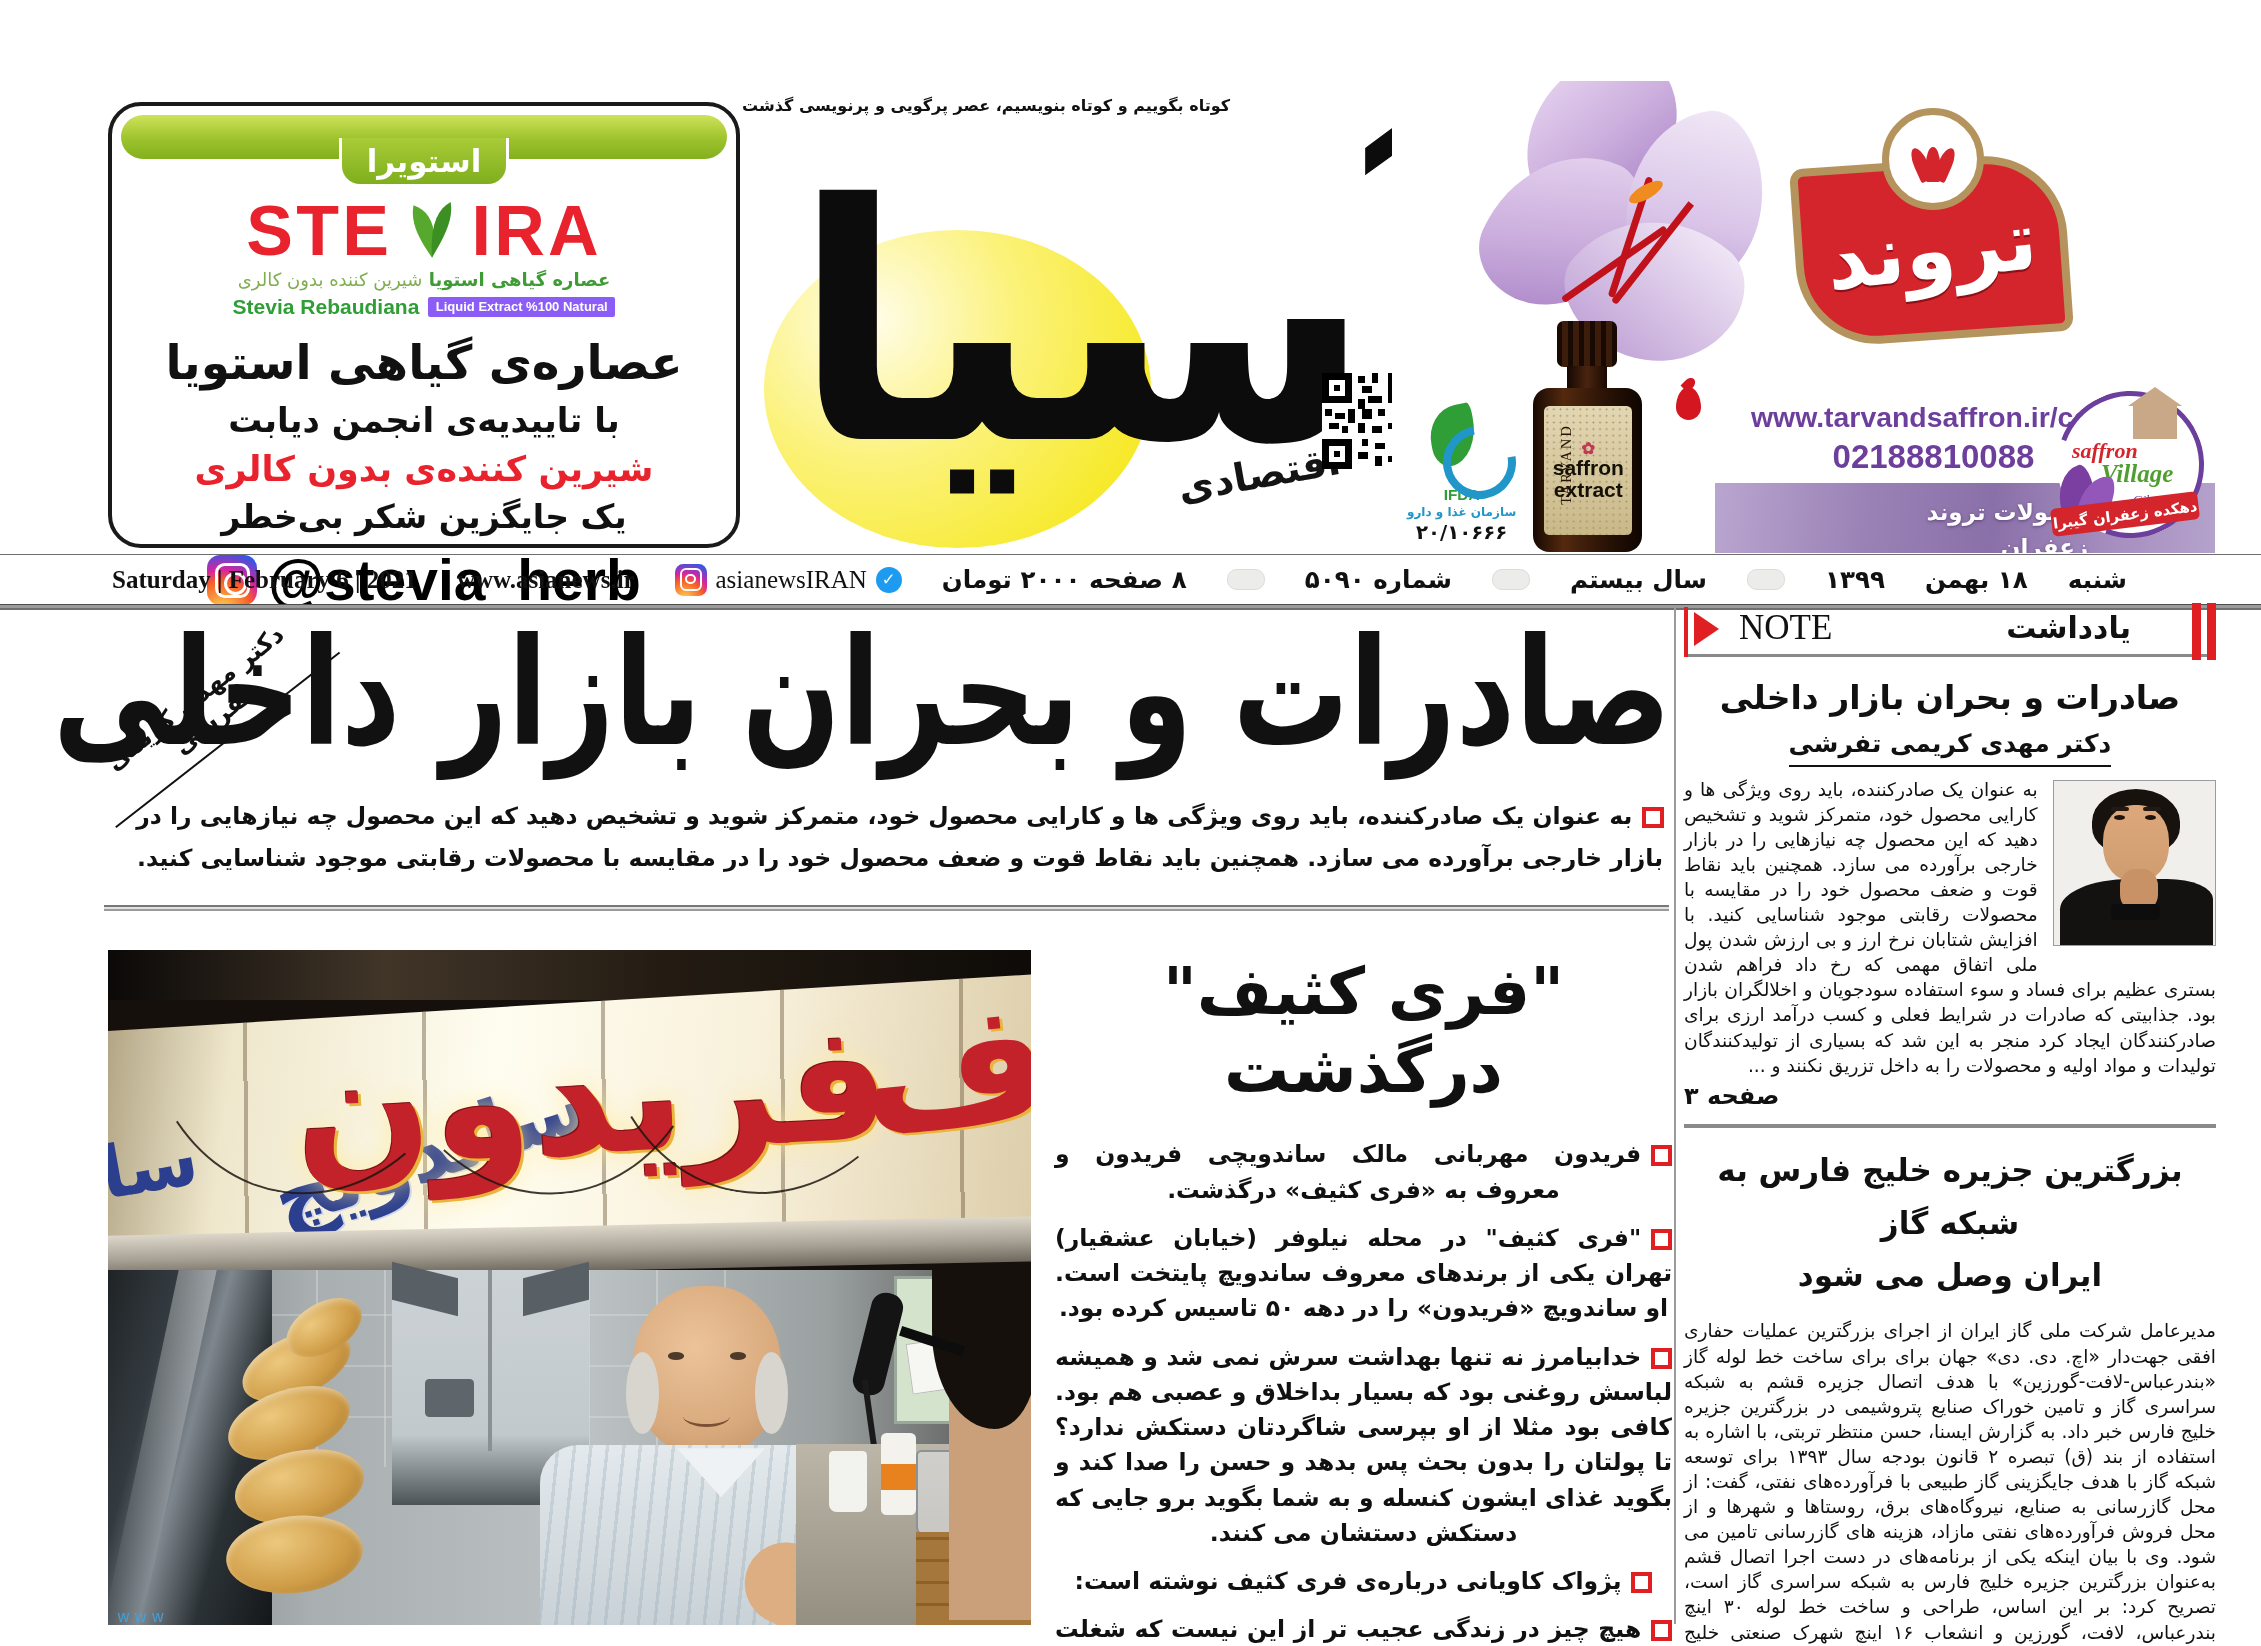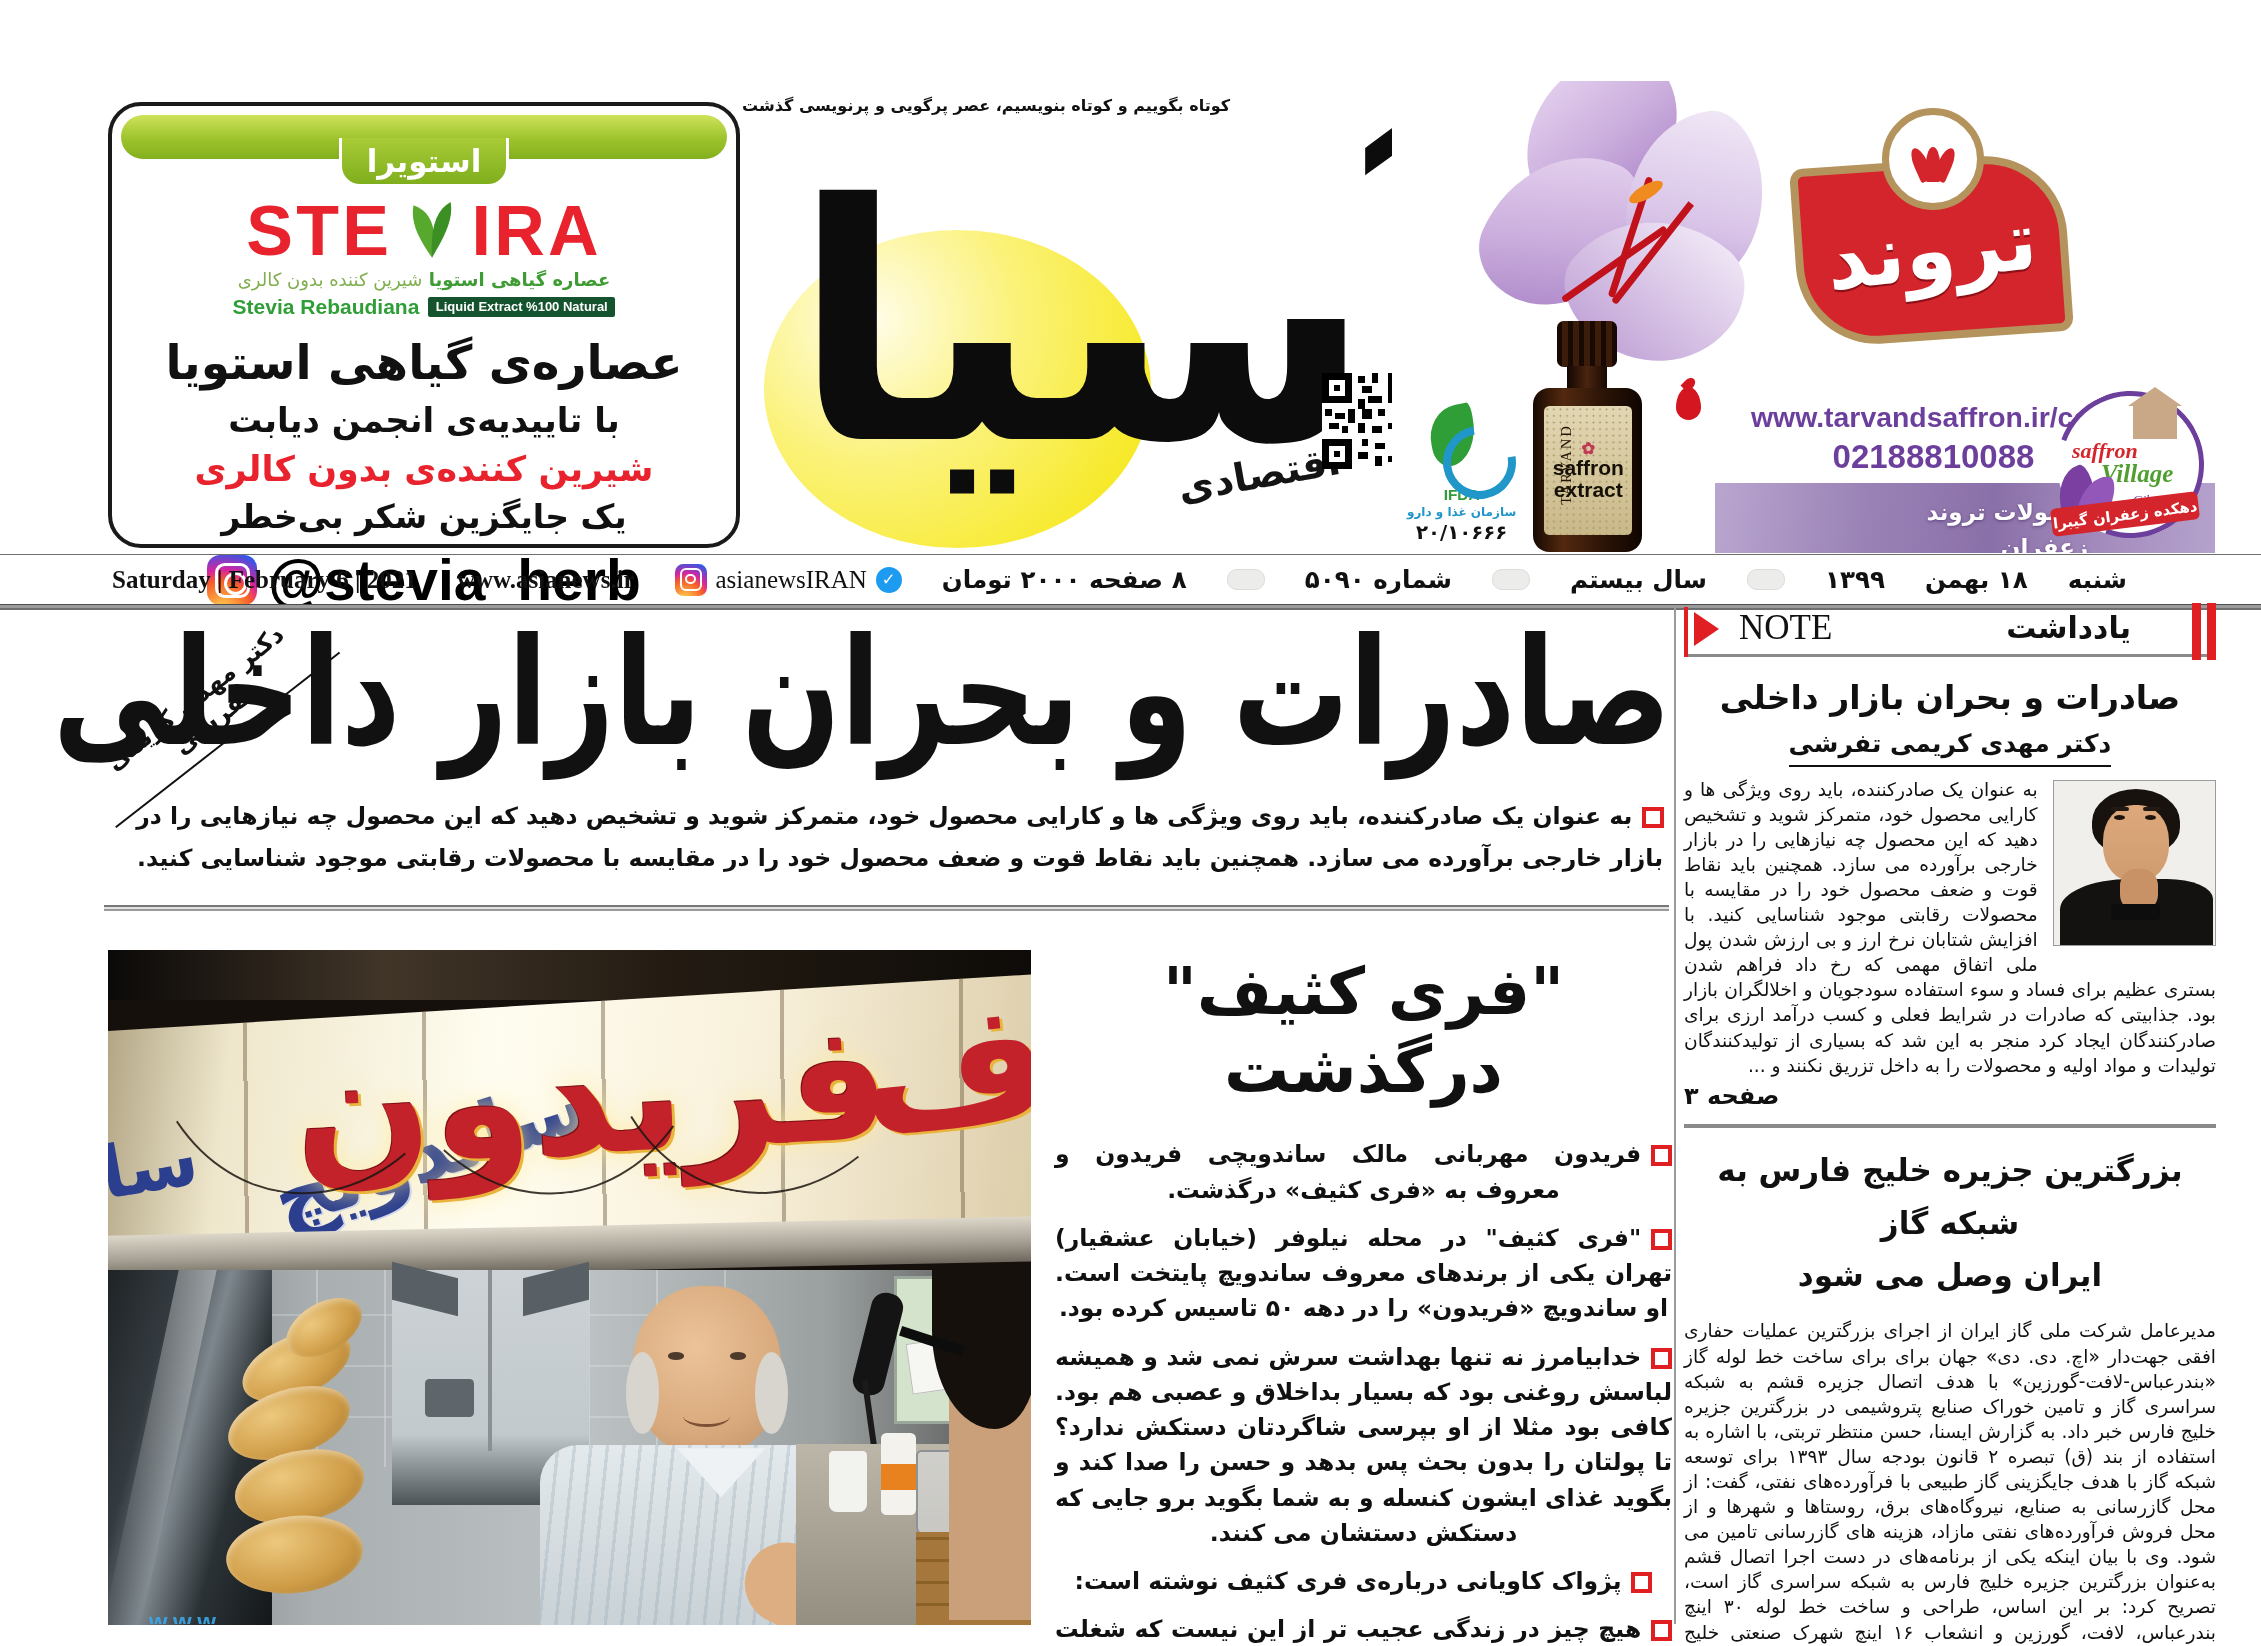--- a/index.html
+++ b/index.html
@@ -16,21 +16,21 @@
           border-radius:0 0 21px 21px;color:#fff;font-size:31px;font-weight:bold;
           display:flex;align-items:center;justify-content:center;}
   .stevia-body{position:absolute;top:90px;left:11px;right:11px;display:flex;flex-direction:column;align-items:center;}
   .stevira-row{display:flex;align-items:center;direction:ltr;color:#e8232d;font-weight:bold;
           font-family:"Liberation Sans",sans-serif;font-size:70px;letter-spacing:3.3px;line-height:1;gap:15px;}
   .leaf{width:47px;height:60px;margin:0 1.1px;position:relative;}
   .stevia-fa-small{margin-top:3.3px;font-size:18px;color:#3f9c35;font-weight:bold;}
   .stevia-fa-small .lite{color:#7fae4e;font-weight:normal;}
   .stevia-en-row{margin-top:4.4px;display:flex;direction:ltr;align-items:center;gap:8.8px;}
   .stevia-en{font-family:"Liberation Sans",sans-serif;color:#2f9e37;font-weight:bold;font-size:21px;}
-  .stevia-badge{background:#14532d;color:#fff;font-family:"Liberation Sans",sans-serif;font-size:13px;
+  .stevia-badge{background:#8b5cf6;color:#fff;font-family:"Liberation Sans",sans-serif;font-size:13px;
           padding:2.7px 7.7px;border-radius:2.2px;font-weight:bold;}
   .st-line1{margin-top:16.4px;font-size:47px;font-weight:900;}
   .st-line2{margin-top:9.8px;font-size:34px;font-weight:800;}
   .st-line3{margin-top:8.8px;font-size:35px;font-weight:800;color:#e8232d;}
   .st-line4{margin-top:8.8px;font-size:33px;font-weight:800;}
   .st-insta{margin-top:11px;display:flex;direction:ltr;align-items:center;gap:11px;}
   .insta-icon{width:50px;height:50px;border-radius:13px;position:relative;
           background:radial-gradient(circle at 30% 110%,#fdd54f 0%,#f75c29 45%,#d6249f 62%,#285aeb 92%);}
   .insta-icon::before{content:"";position:absolute;inset:7.7px;border:3.8px solid #fff;border-radius:9.8px;}
   .insta-icon::after{content:"";position:absolute;left:16.4px;top:16.4px;width:17.5px;height:17.5px;border:3.8px solid #fff;border-radius:50%;}
@@ -208,21 +208,21 @@
   .ph-bottle2::after{content:"";position:absolute;left:0;top:31px;width:100%;height:26px;background:#e8821e;}
   .ph-jar{position:absolute;right:60px;top:5.5px;width:51px;height:82px;background:rgba(225,230,233,.55);
           border:2.7px solid #8d9296;border-radius:5.5px 5.5px 8.8px 8.8px;}
   .ph-box{position:absolute;right:0;bottom:0;width:115px;height:93px;
           background:repeating-linear-gradient(0deg,#a5773c 0 18.6px,#8c6128 18.6px 22px);}
   .ph-rightman{position:absolute;right:-5.5px;top:0;width:88px;height:350px;background:#caa07a;}
   .ph-rightman::before{content:"";position:absolute;left:-16.4px;top:-5.5px;width:104px;height:164px;background:#15100b;
           border-radius:0 0 40% 60%;}
   .ph-glasses{position:absolute;right:66px;top:66px;width:66px;height:9.8px;background:#0d0d0d;transform:rotate(18deg);}
   .ph-watermark{position:absolute;left:9.8px;bottom:1.1px;color:#3aa7e8;font-family:"Liberation Sans",sans-serif;
-          font-size:24px;font-weight:bold;letter-spacing:5.5px;opacity:.9;height:16.4px;overflow:hidden;direction:ltr;margin-left:31px;}
+          font-size:16px;font-weight:normal;letter-spacing:5.5px;opacity:.9;height:16.4px;overflow:hidden;direction:ltr;}
 
   
   .obit{position:absolute;left:1055px;top:953px;width:617px;}
   .obit-h{font-size:65px;font-weight:900;text-align:center;line-height:1.2;letter-spacing:-1.6px;}
   .obit-list{margin:28.4px 0 0;padding:0;list-style:none;}
   .obit-list li{font-size:23.5px;font-weight:bold;line-height:1.5;text-align:justify;text-align-last:center;
           margin-bottom:13px;}
   .bullet-sq{display:inline-block;width:13px;height:13px;border:4.9px solid #e01f23;margin-left:9.8px;vertical-align:middle;}
 
   

